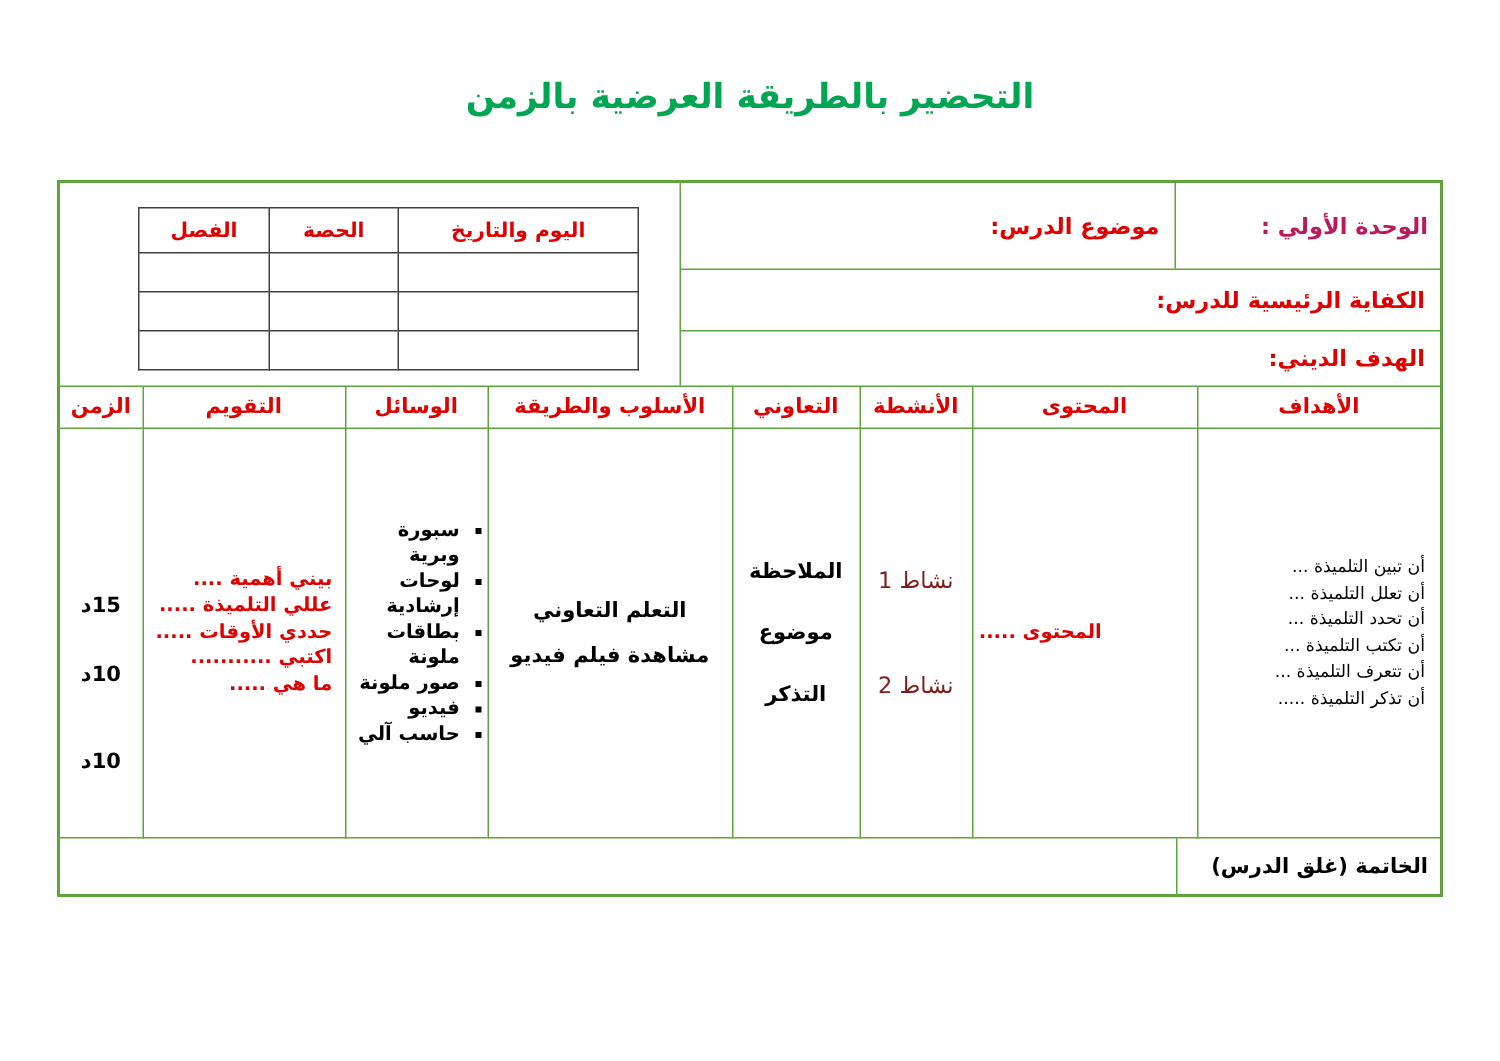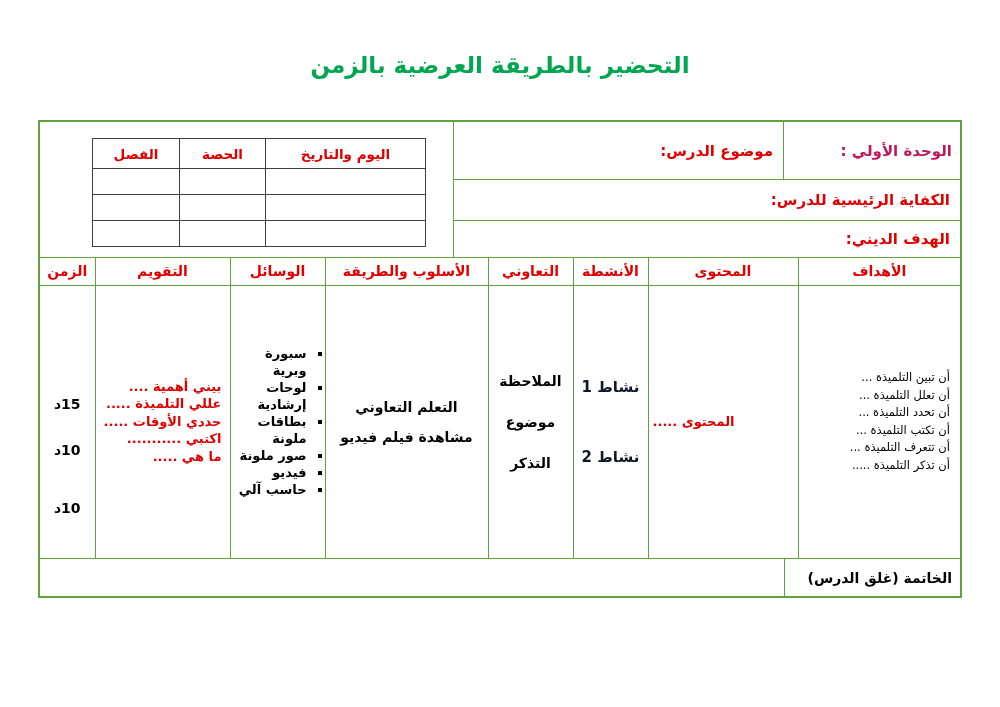--- a/index.html
+++ b/index.html
@@ -62,21 +62,21 @@
     color: #e00000; font-weight: bold; font-size: 14px; text-align: center;
   }
   .grid td.body { height: 273px; vertical-align: middle; }
 
   .objectives-cell { padding: 0 10px; font-size: 11.5px; line-height: 17.5px; color: #000; }
   .objectives-cell .obj { white-space: nowrap; }
 
   .content-cell { text-align: left; padding-left: 4px; color: #e00000; font-weight: bold; font-size: 13px; }
 
   .stack { display: flex; flex-direction: column; align-items: center; justify-content: center; height: 100%; }
-  .activities-cell .stack { gap: 52px; font-weight: bold; font-size: 15px; color: #0f172a; }
+  .activities-cell .stack { gap: 52px; font-weight: normal; font-size: 15px; color: #7f1d1d; }
   .skills-cell .stack { gap: 25px; font-weight: bold; font-size: 14px; color: #000; }
   .methods-cell .stack { gap: 14px; font-weight: bold; font-size: 14px; color: #000; }
 
   .tools-cell ul {
     list-style: square; margin: 0; padding: 0 18px 0 2px;
     font-size: 13px; font-weight: bold; line-height: 17px; color: #000;
   }
 
   .eval-cell { padding: 0 8px; color: #e00000; font-weight: bold; font-size: 13px; line-height: 17.5px; }
 

